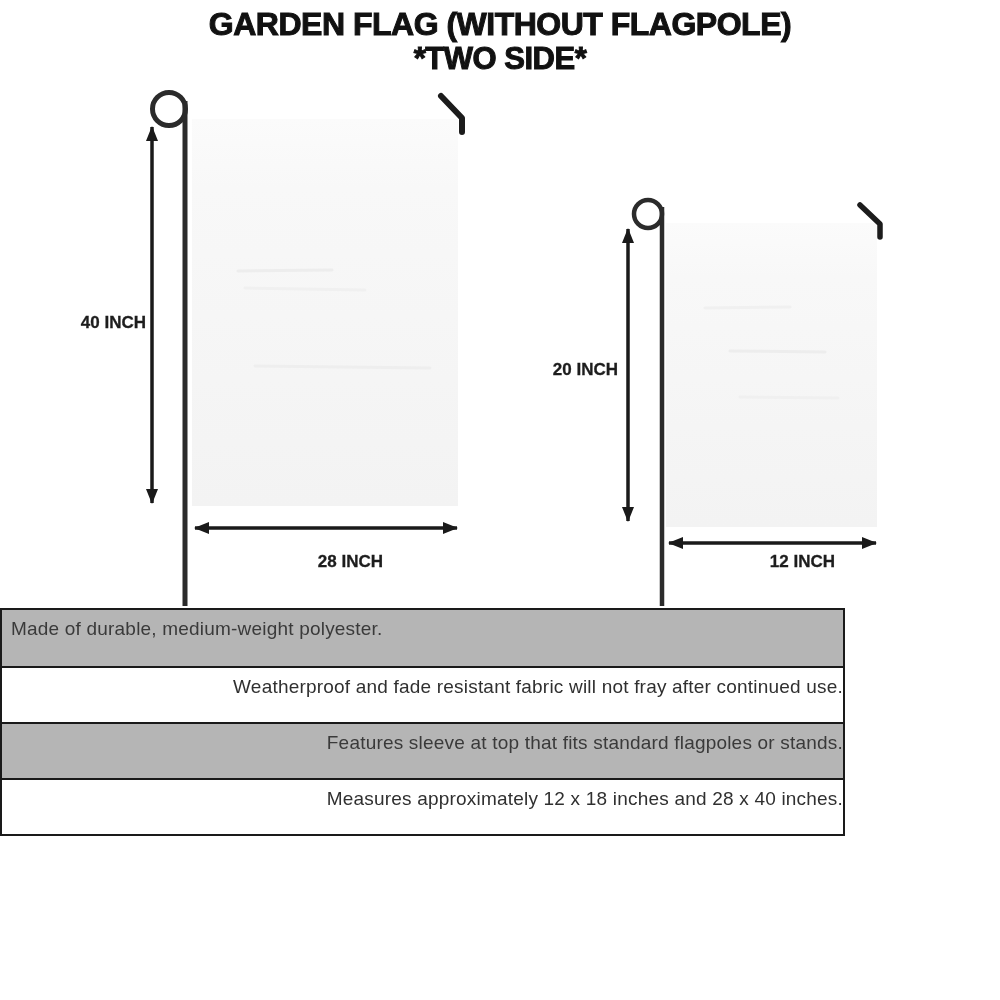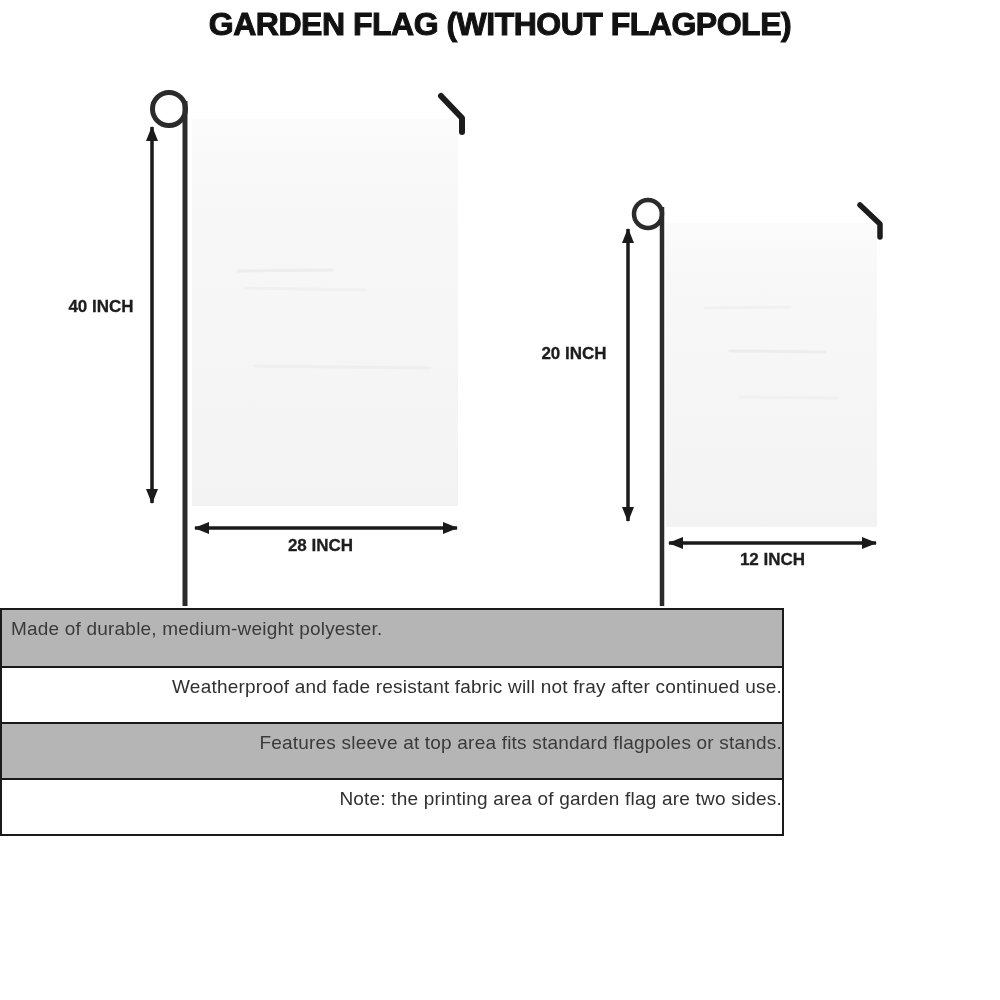--- a/index.html
+++ b/index.html
@@ -40,30 +40,31 @@
     position: absolute;
     left: 0; top: 0;
     width: 1000px; height: 1000px;
   }
 
   .dim-label {
     position: absolute;
     font-size: 17px;
     font-weight: bold;
     color: var(--label-color, #1d1d1d);
-    text-align: center;
+    text-align: right;
     letter-spacing: 0px;
+    margin-top: 16px;
     -webkit-text-stroke: 0.3px currentColor;
   }
 
   
   .feature-table {
     position: absolute;
     left: 0; top: 608px;
-    width: 784px;
+    width: 845px;
     border: 2px solid var(--border, #1a1a1a);
     background: #5eead4;
   }
   .feature-row {
     height: 56px;
     padding: 8px 0 0 9px;
     font-size: 19px;
     letter-spacing: 0.2px;
     color: var(--text, #3a3a3a);
   }
@@ -77,20 +78,21 @@
   .feature-row:nth-child(even) {
     background: var(--row-white, #ffffff);
     color: #303030;
   }
 </style>
 </head>
 <body>
 
 <div class="title-block">
   <div class="title-line1">GARDEN FLAG (WITHOUT FLAGPOLE)</div>
+  <div class="title-line2">*TWO SIDE*</div>
 </div>
 
 <svg class="diagram-svg" viewBox="0 0 1000 1000" xmlns="http://www.w3.org/2000/svg">
   <defs>
     <marker id="ah-end" markerUnits="userSpaceOnUse" markerWidth="16" markerHeight="12" refX="14" refY="6" orient="auto-start-reverse">
       <path d="M0,0 L15,6 L0,12 Z" fill="#1a1a1a"></path>
     </marker>
     <linearGradient id="flagGrad" x1="0" y1="0" x2="0" y2="1">
       <stop offset="0" stop-color="#fbfbfb"></stop>
       <stop offset="0.18" stop-color="#f8f8f8"></stop>
@@ -123,20 +125,20 @@
     <line x1="662" y1="207" x2="662" y2="606" stroke="#2b2b2b" stroke-width="4.5"></line>
     <path d="M860,205 L880,224 L880,237" fill="none" stroke="#1c1c1c" stroke-width="5.5" stroke-linecap="round" stroke-linejoin="round"></path>
     <line x1="628" y1="229" x2="628" y2="521" stroke="#1a1a1a" stroke-width="3.5" marker-start="url(#ah-end)" marker-end="url(#ah-end)"></line>
     <line x1="669" y1="543" x2="876" y2="543" stroke="#1a1a1a" stroke-width="3.5" marker-start="url(#ah-end)" marker-end="url(#ah-end)"></line>
   </g>
 </svg>
 
 <div class="dim-label" style="left:56px; top:297px; width:90px;">40 INCH</div>
 <div class="dim-label" style="left:258px; top:536px; width:125px;">28 INCH</div>
 <div class="dim-label" style="left:530px; top:344px; width:88px;">20 INCH</div>
-<div class="dim-label" style="left:710px; top:550px; width:125px;">12 INCH</div>
+<div class="dim-label" style="left:710px; top:536px; width:125px;">12 INCH</div>
 
 <div class="feature-table">
   <div class="feature-row">Made of durable, medium-weight polyester.</div>
   <div class="feature-row">Weatherproof and fade resistant fabric will not fray after continued use.</div>
-  <div class="feature-row">Features sleeve at top area fits standard flagpoles or stands.</div>
-  <div class="feature-row">Note: the printing area of garden flag are two sides.</div>
+  <div class="feature-row">Features sleeve at top that fits standard flagpoles or stands.</div>
+  <div class="feature-row">Measures approximately 12 x 18 inches and 28 x 40 inches.</div>
 </div>
 
 </body></html>

